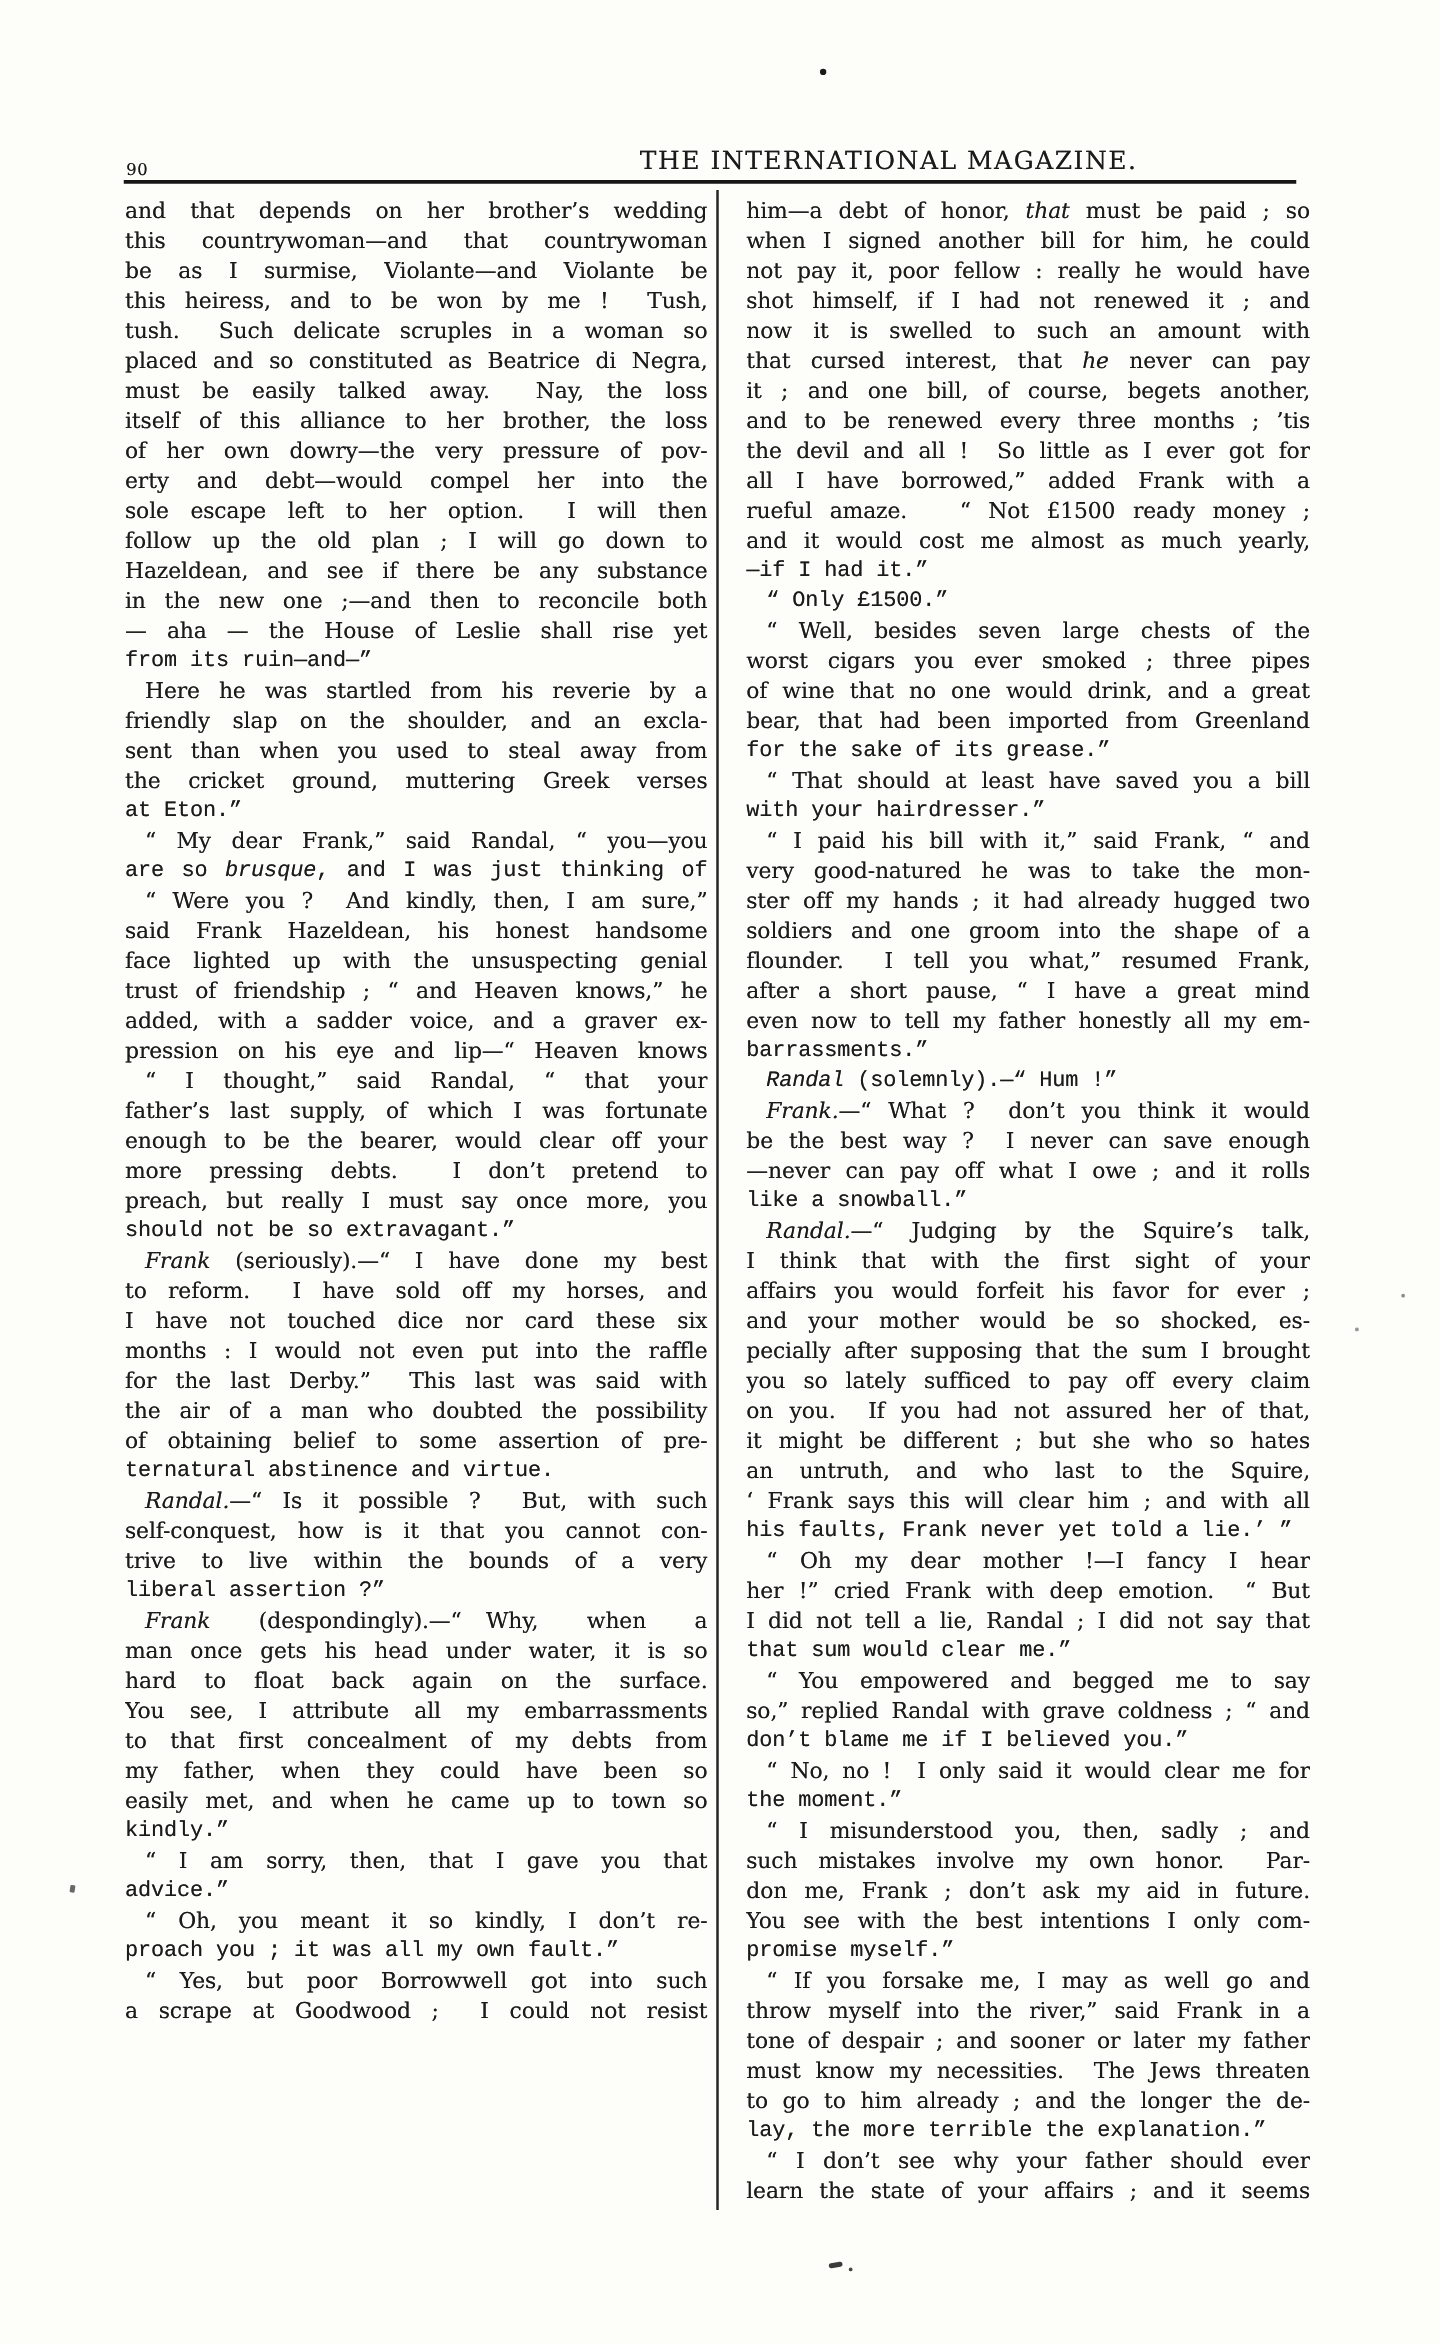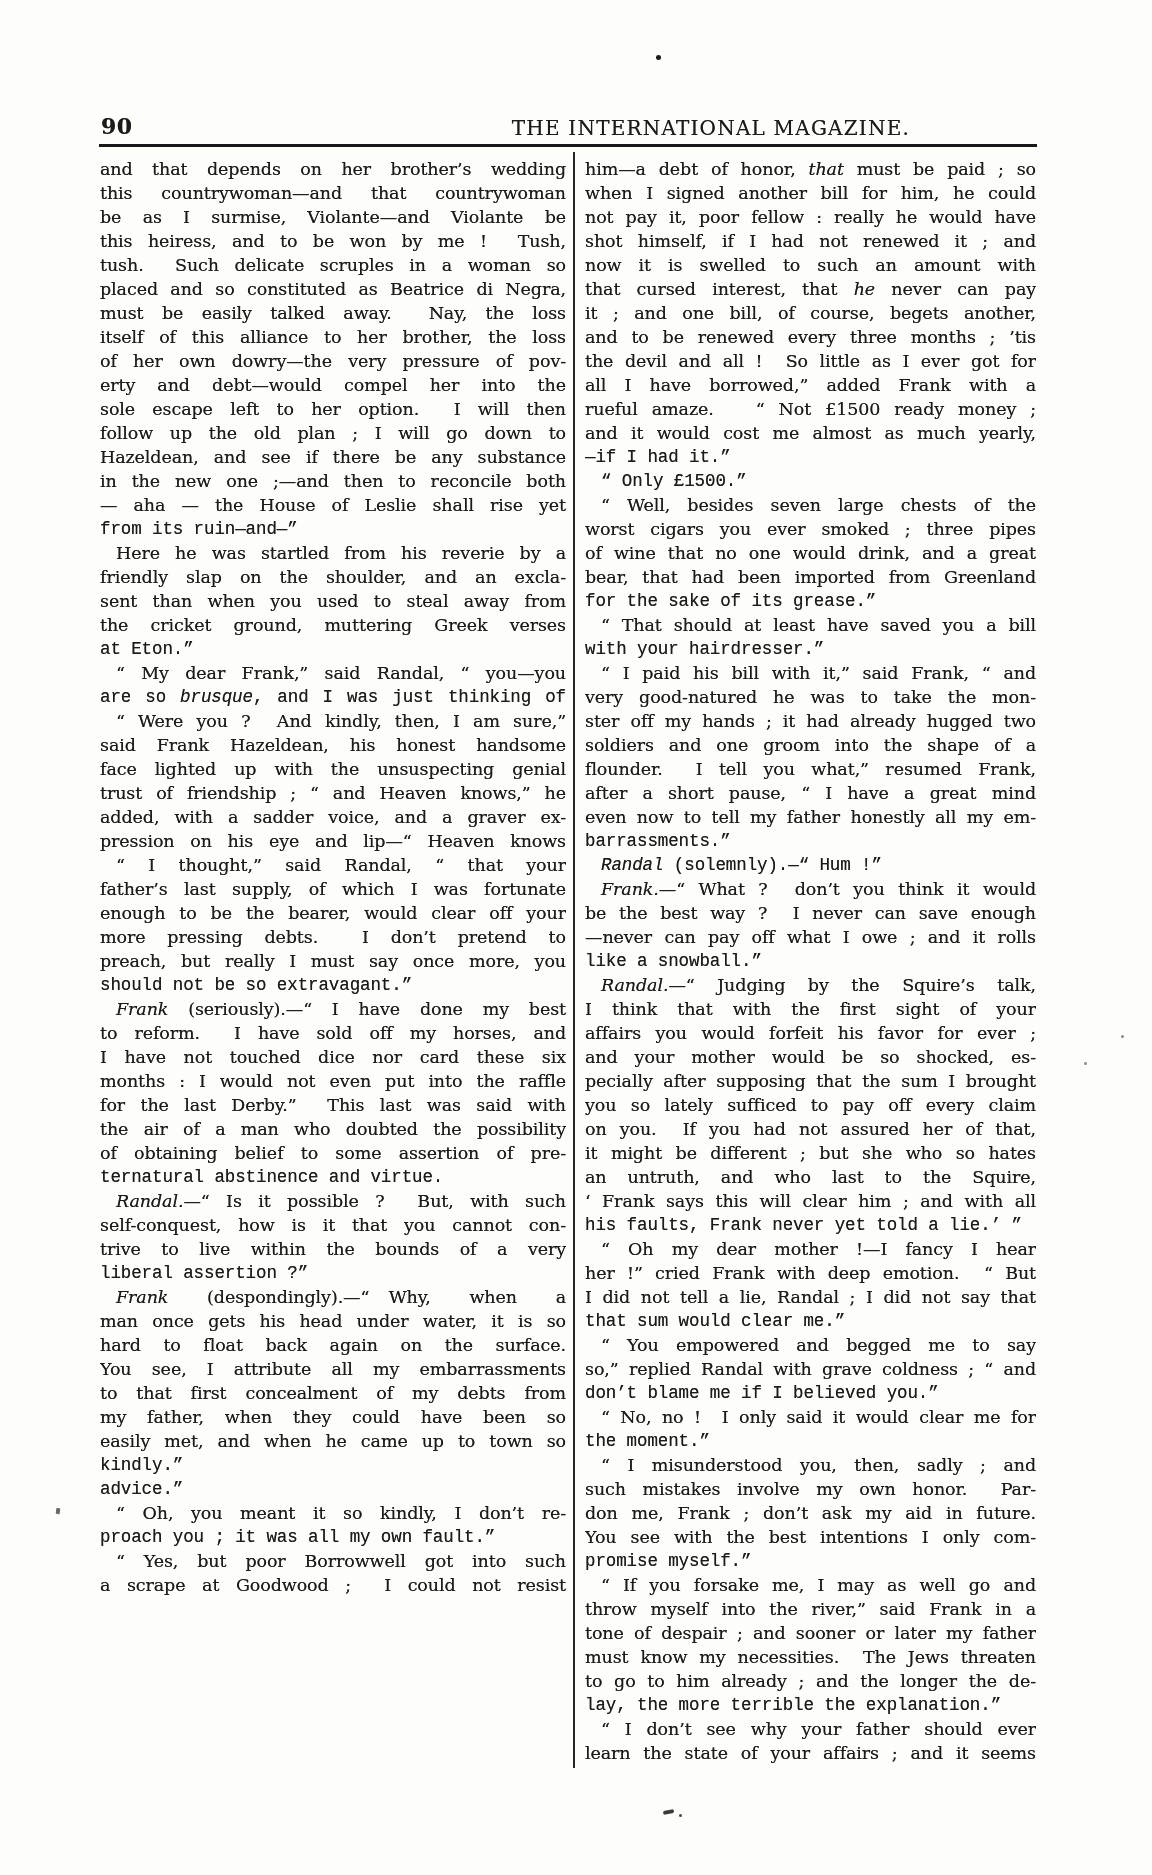--- a/index.html
+++ b/index.html
@@ -5,42 +5,42 @@
   html,body { margin:0; padding:0; }
   body {
     width:1152px; height:1875px; position:relative;
     background:#fdfdfa;
     font-family:"DejaVu Serif","Liberation Serif",serif;
     color:#1b1b1b;
     overflow:hidden;
   }
   .ink { text-shadow:0 0 .45px rgba(25,25,25,.7); }
   #page-number {
-    position:absolute; left:101px; top:113px;
-    font-size:22px; letter-spacing:.5px;font-weight:bold;
+    position:absolute; left:101px; top:129px;
+    font-size:13px; letter-spacing:.5px;
   }
   #page-title {
     position:absolute; left:100px; top:116px; width:810px;
     text-align:right; font-size:20px; letter-spacing:1.2px;
     font-weight:500;
   }
   #header-rule {
     position:absolute; left:99px; top:144px; width:938px; height:2.6px;
     background:#171717;
   }
   #column-divider {
     position:absolute; left:573px; top:152px; width:1.6px; height:1616px;
     background:#262626;
   }
   .col {
     position:absolute; top:157px;
     font-size:17.5px; line-height:24px; letter-spacing:-.1px;
   }
   #column-left  { left:100px; width:466px; }
-  #column-right { left:585px; width:451px; }
+  #column-right { left:597px; width:451px; }
   .line {
     height:24px; overflow:hidden;
     text-align:justify; text-align-last:justify;
     white-space:pre-wrap;
   }
   .line.last { text-align-last:left;font-family:Liberation Mono, monospace; }
   .line.indent { text-indent:16px; }
   .it { font-style:italic; }
   .speck { position:absolute; background:#191919; }
   #speck-top-right { left:656px; top:55px; width:5px; height:4.5px; border-radius:50%; }
@@ -127,20 +127,21 @@
         <div class="line indent"><span></span><span class="it">Frank</span><span>  (despondingly).—“ Why,  when  a</span></div>
         <div class="line"><span>man once gets his head under water, it is so</span></div>
         <div class="line"><span>hard to float back again on the surface.</span></div>
         <div class="line"><span>You see, I attribute all my embarrassments</span></div>
         <div class="line"><span>to that first concealment of my debts from</span></div>
         <div class="line"><span>my father, when they could have been so</span></div>
         <div class="line"><span>easily met, and when he came up to town so</span></div>
         <div class="line last"><span>kindly.”</span></div>
       </div>
       <div>
+        <div class="line indent"><span>“ I am sorry, then, that I gave you that</span></div>
         <div class="line last"><span>advice.”</span></div>
       </div>
       <div>
         <div class="line indent"><span>“ Oh, you meant it so kindly, I don’t re-</span></div>
         <div class="line last"><span>proach you ; it was all my own fault.”</span></div>
       </div>
       <div>
         <div class="line indent"><span>“ Yes, but poor Borrowwell got into such</span></div>
         <div class="line"><span>a scrape at Goodwood ;  I could not resist</span></div>
       </div>

